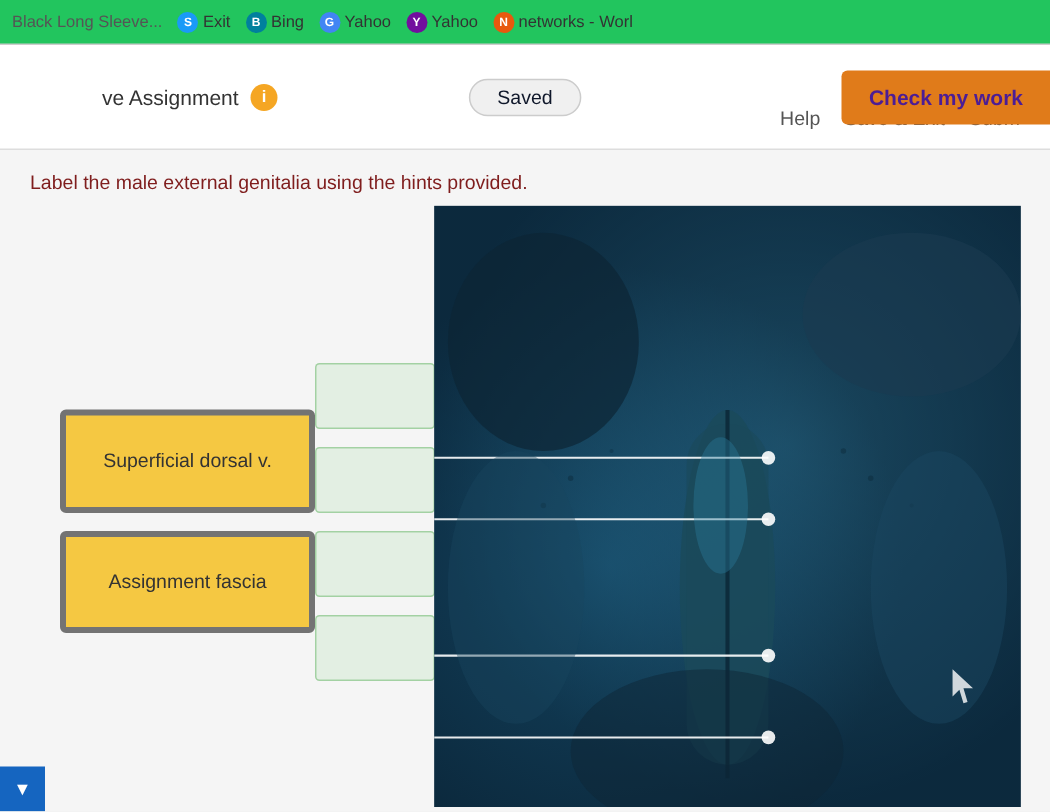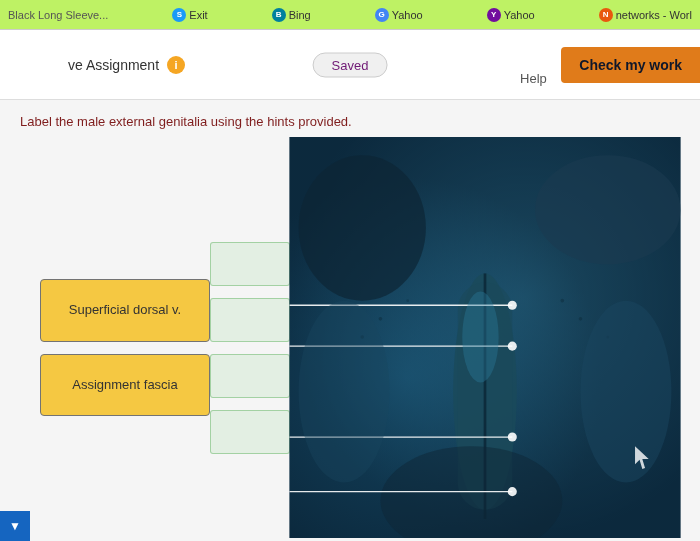--- a/index.html
+++ b/index.html
@@ -9,29 +9,28 @@
       font-family: Arial, sans-serif;
       background: #f0f0f0;
       overflow: hidden;
       position: relative;
     }
 
     
     .browser-bar {
       width: 100%;
       height: 30px;
-      background: #bef264;
+      background: #22c55e;
       display: flex;
       align-items: center;
       padding: 0 8px;
       gap: 10px;
       font-size: 11px;
       color: #333;
       border-bottom: 1px solid #ccc;
-      justify-content: space-between;
     }
     .browser-bar-item {
       display: flex;
       align-items: center;
       gap: 3px;
       cursor: pointer;
     }
     .bookmark-icon {
       width: 14px;
       height: 14px;
@@ -89,37 +88,37 @@
       position: absolute;
       left: 50%;
       transform: translateX(-50%);
       top: 50%;
       transform: translate(-50%, -50%);
       background: #f0f0f0;
       border: 1px solid #ccc;
       border-radius: 20px;
       padding: 4px 18px;
       font-size: 13px;
-      color: #701a75;
+      color: #0f172a;
     }
     .header-right {
       display: flex;
       align-items: center;
       gap: 16px;
     }
     .header-link {
       font-size: 13px;
       color: #555;
       cursor: pointer;
       text-decoration: none;
       margin-top: 28px;
     }
     .check-work-btn {
       background: #e07b1a;
-      color: #0f172a;
+      color: #4c1d95;
       border: none;
       padding: 10px 18px;
       font-size: 14px;
       font-weight: bold;
       border-radius: 4px 0 0 4px;
       cursor: pointer;
       position: absolute;
       right: 0;
       top: 50%;
       transform: translateY(-50%);
@@ -155,21 +154,21 @@
       justify-content: center;
       gap: 12px;
       padding: 10px 0;
       position: relative;
       z-index: 10;
       margin-top: 20px;
     }
 
     .label-btn {
       background: #f5c842;
-      border: 1px solid #737373;
+      border: 4px solid #737373;
       border-radius: 4px;
       padding: 22px 12px;
       font-size: 13px;
       color: #333;
       text-align: center;
       cursor: pointer;
       line-height: 1.3;
       min-height: 44px;
       display: flex;
       align-items: center;

